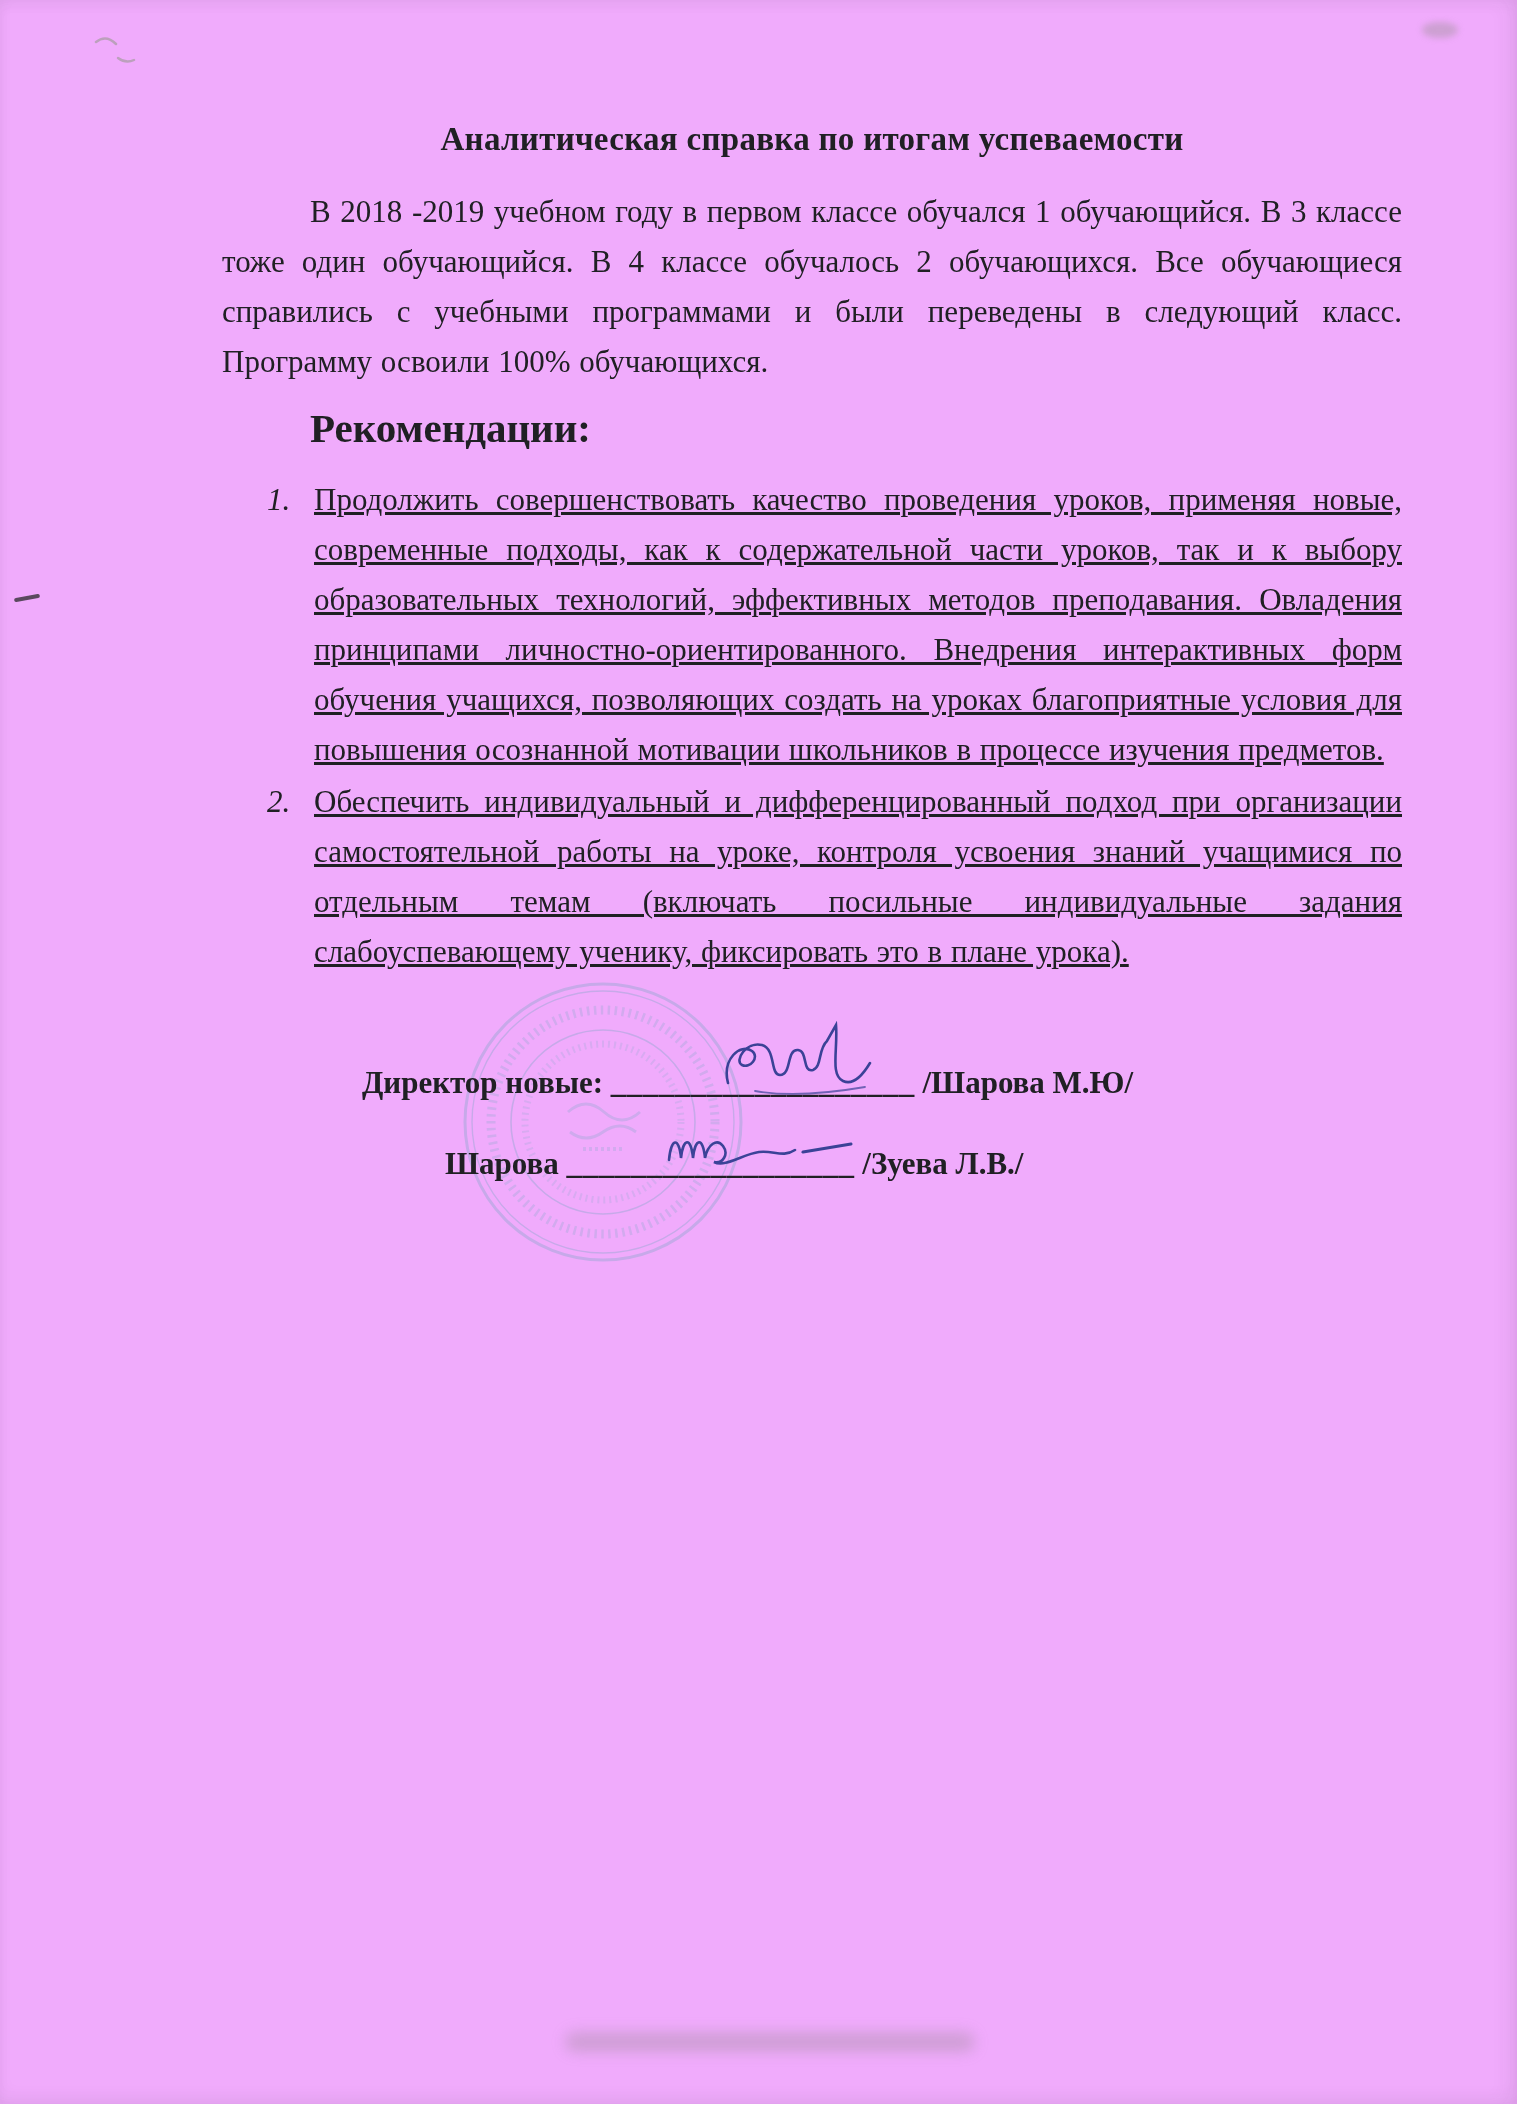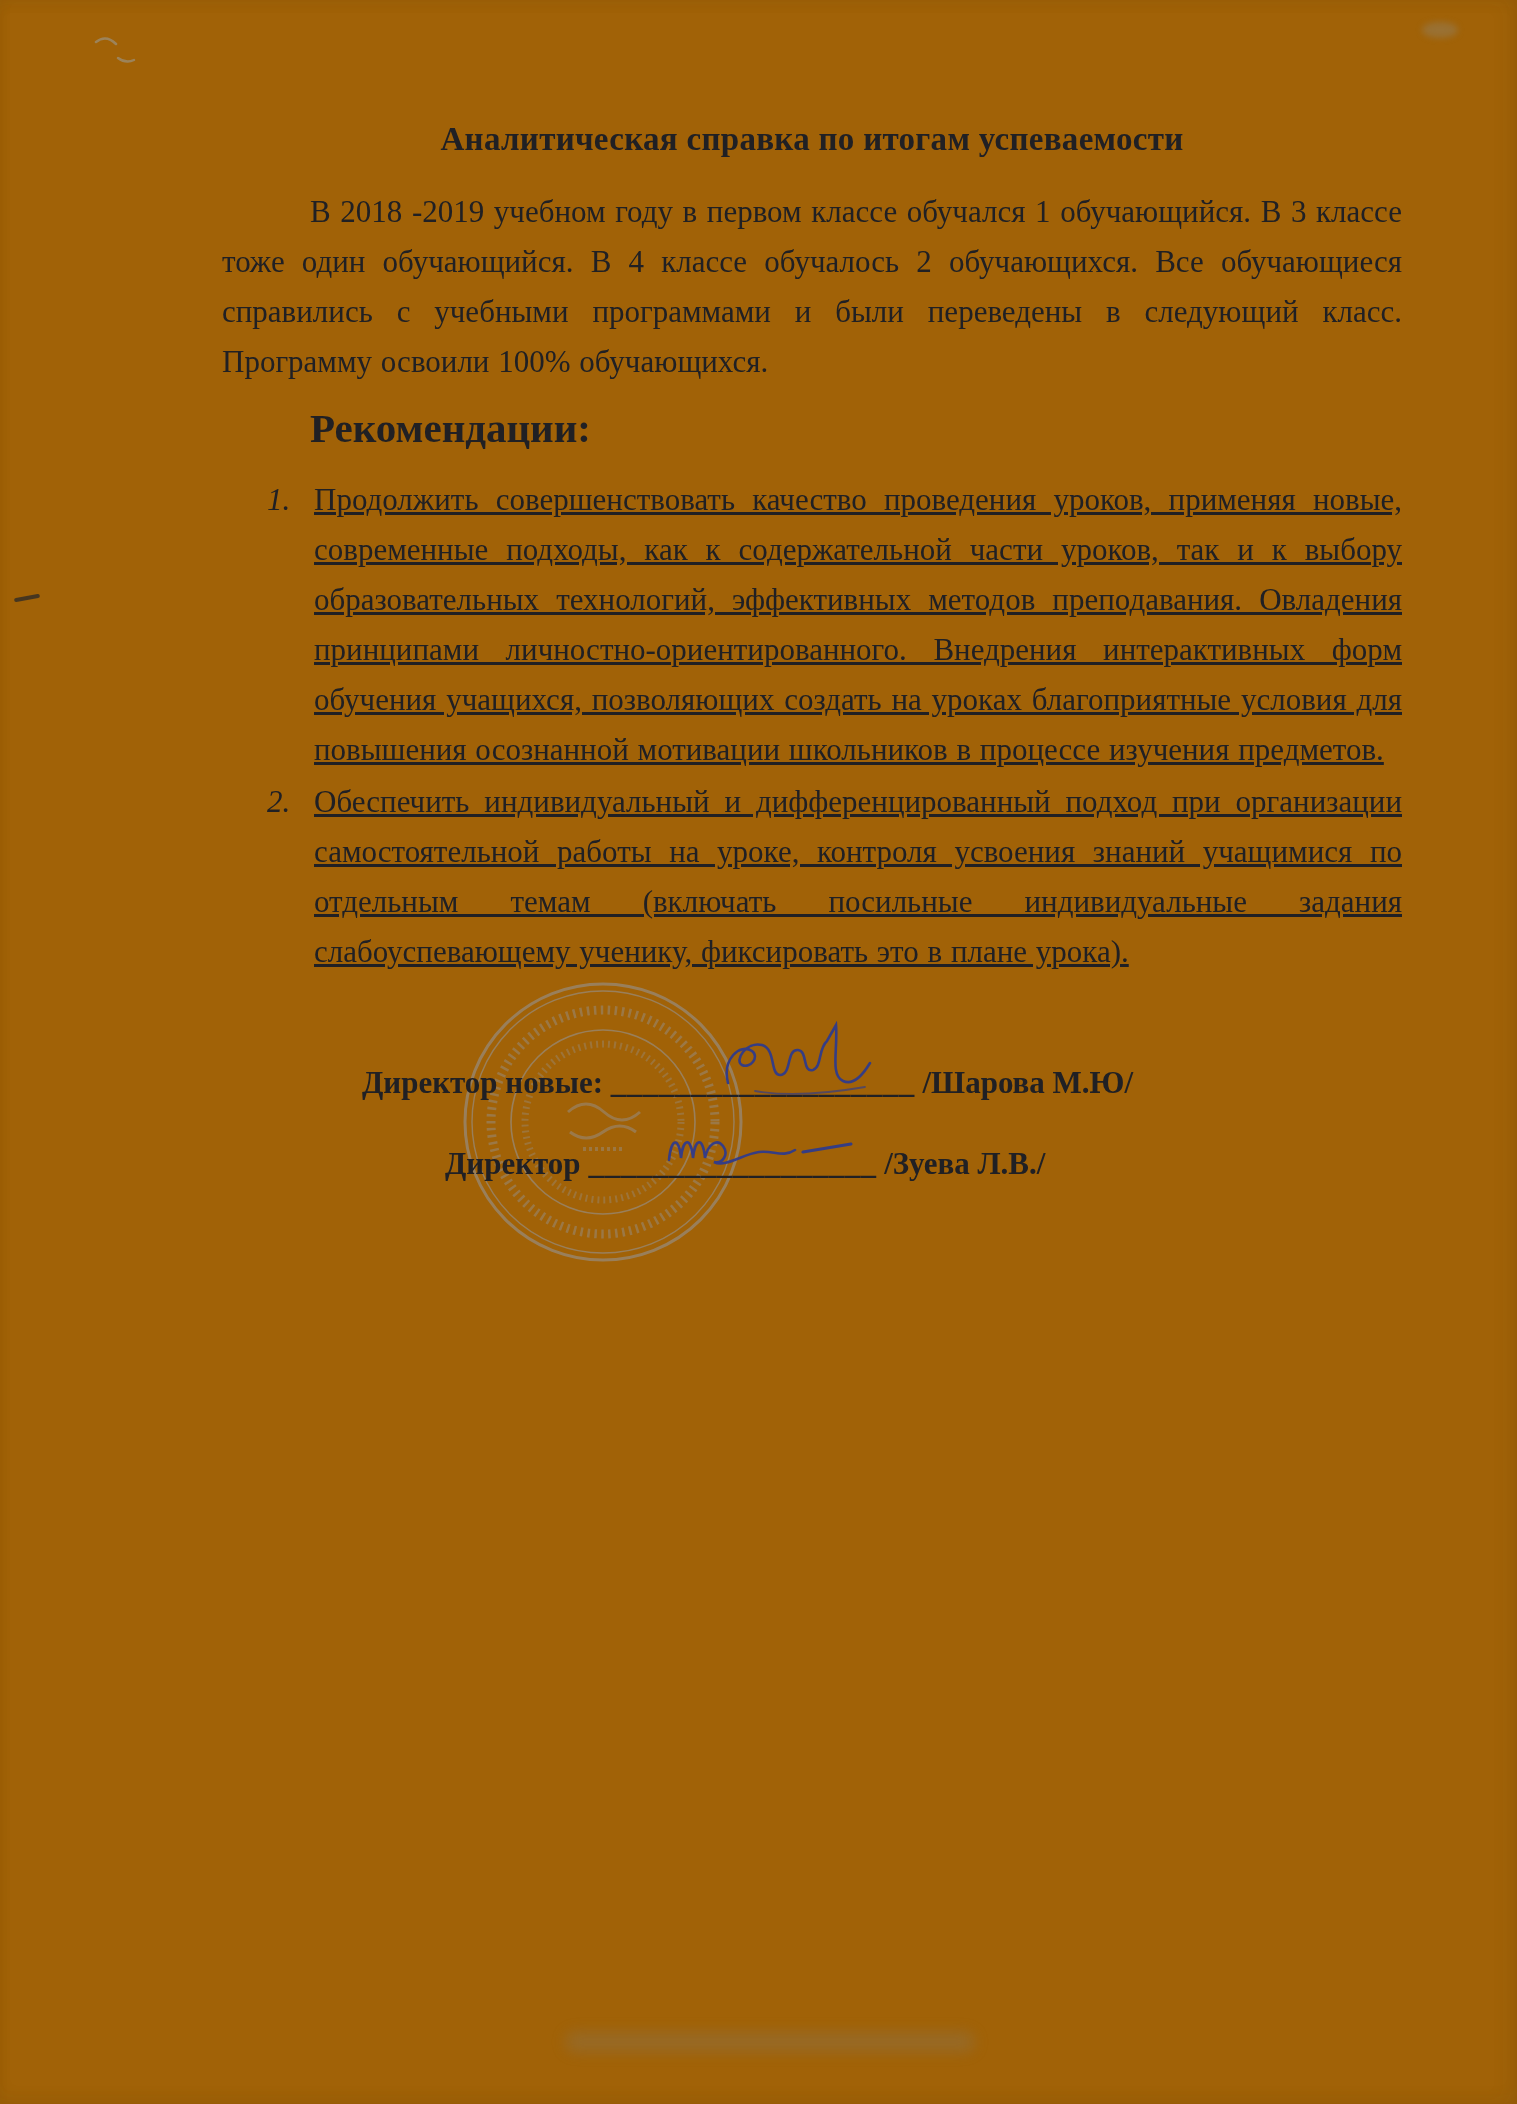--- a/index.html
+++ b/index.html
@@ -7,21 +7,21 @@
     --sig-ink:#2c3a8f;
     --stamp:#8fa8cf;
   }
   *{margin:0;padding:0;box-sizing:border-box;}
   html,body{background:#e8e8e4;}
   body{font-family:"Liberation Serif","DejaVu Serif",serif;}
   .paper{
     position:relative;
     width:1517px;height:2104px;
     margin:0 auto;
-    background:#a16207;
+    background:#f0abfc;
     color:var(--ink);
     overflow:hidden;
     box-shadow:inset -10px 0 18px rgba(60,60,55,0.05), inset 0 -8px 16px rgba(60,60,55,0.04), inset 0 6px 12px rgba(60,60,55,0.03);
   }
   .content{
     position:relative;
     padding:112px 115px 0 222px;
     z-index:1;
   }
   .title-block{text-align:center;}
@@ -169,21 +169,21 @@
         <span>/Шарова М.Ю/</span>
         <svg class="handwriting hw-director" width="210" height="88" viewBox="0 0 210 88" aria-hidden="true">
           <g fill="none" stroke="#2c3a8f" stroke-width="2.6" stroke-linecap="round" opacity="0.92">
             <path d="M28 62 C 22 38 40 22 52 30 C 60 36 50 48 42 44 C 34 40 46 20 62 24 C 76 28 70 54 80 54 C 92 54 86 28 98 29 C 108 30 102 52 113 49 C 122 46 118 28 127 20 L 136 4 C 138 28 130 54 143 60 C 154 65 164 52 170 42"></path>
             <path d="M55 70 C 90 76 130 72 165 66" stroke-width="1.8" opacity="0.7"></path>
           </g>
         </svg>
       </div>
 
       <div class="sig-row teacher">
-        <span>Директор</span>
+        <span>Шарова</span>
         <span> </span>
         <span class="sig-line">__________________</span>
         <span>/Зуева Л.В./</span>
         <svg class="handwriting hw-teacher" width="230" height="80" viewBox="0 0 230 80" aria-hidden="true">
           <g fill="none" stroke="#2c3a8f" stroke-width="2.6" stroke-linecap="round" opacity="0.92">
             <path d="M14 54 C 16 32 24 30 26 52 C 28 32 36 30 38 52 C 40 32 48 30 50 52 C 53 38 62 32 68 40 C 74 48 68 58 59 56 C 70 62 88 48 104 46 C 118 44 128 52 140 44"></path>
             <path d="M148 46 L 196 38" stroke-width="3"></path>
           </g>
         </svg>
       </div>

